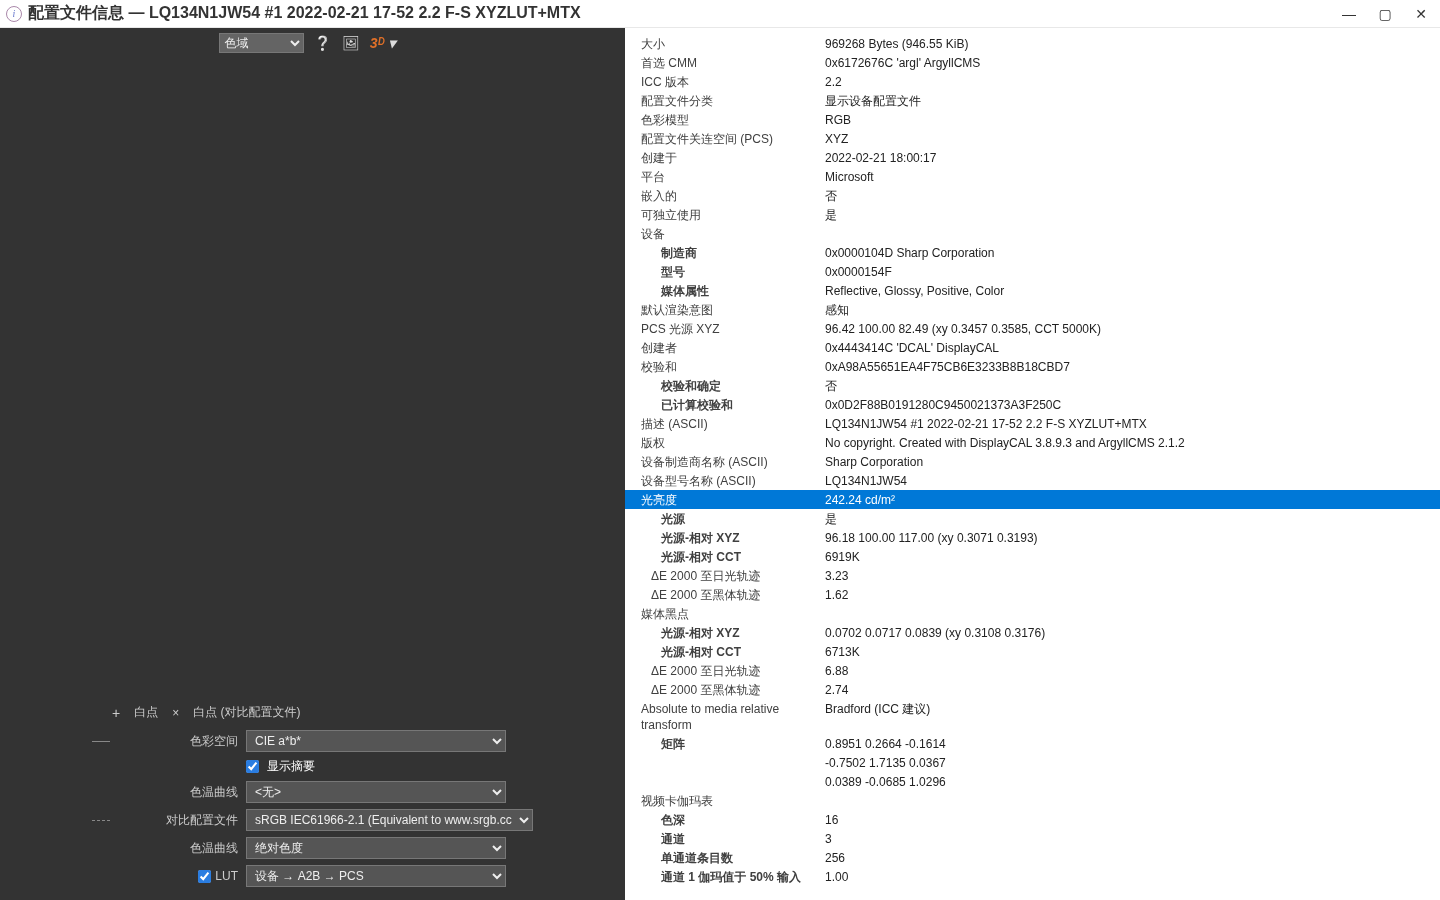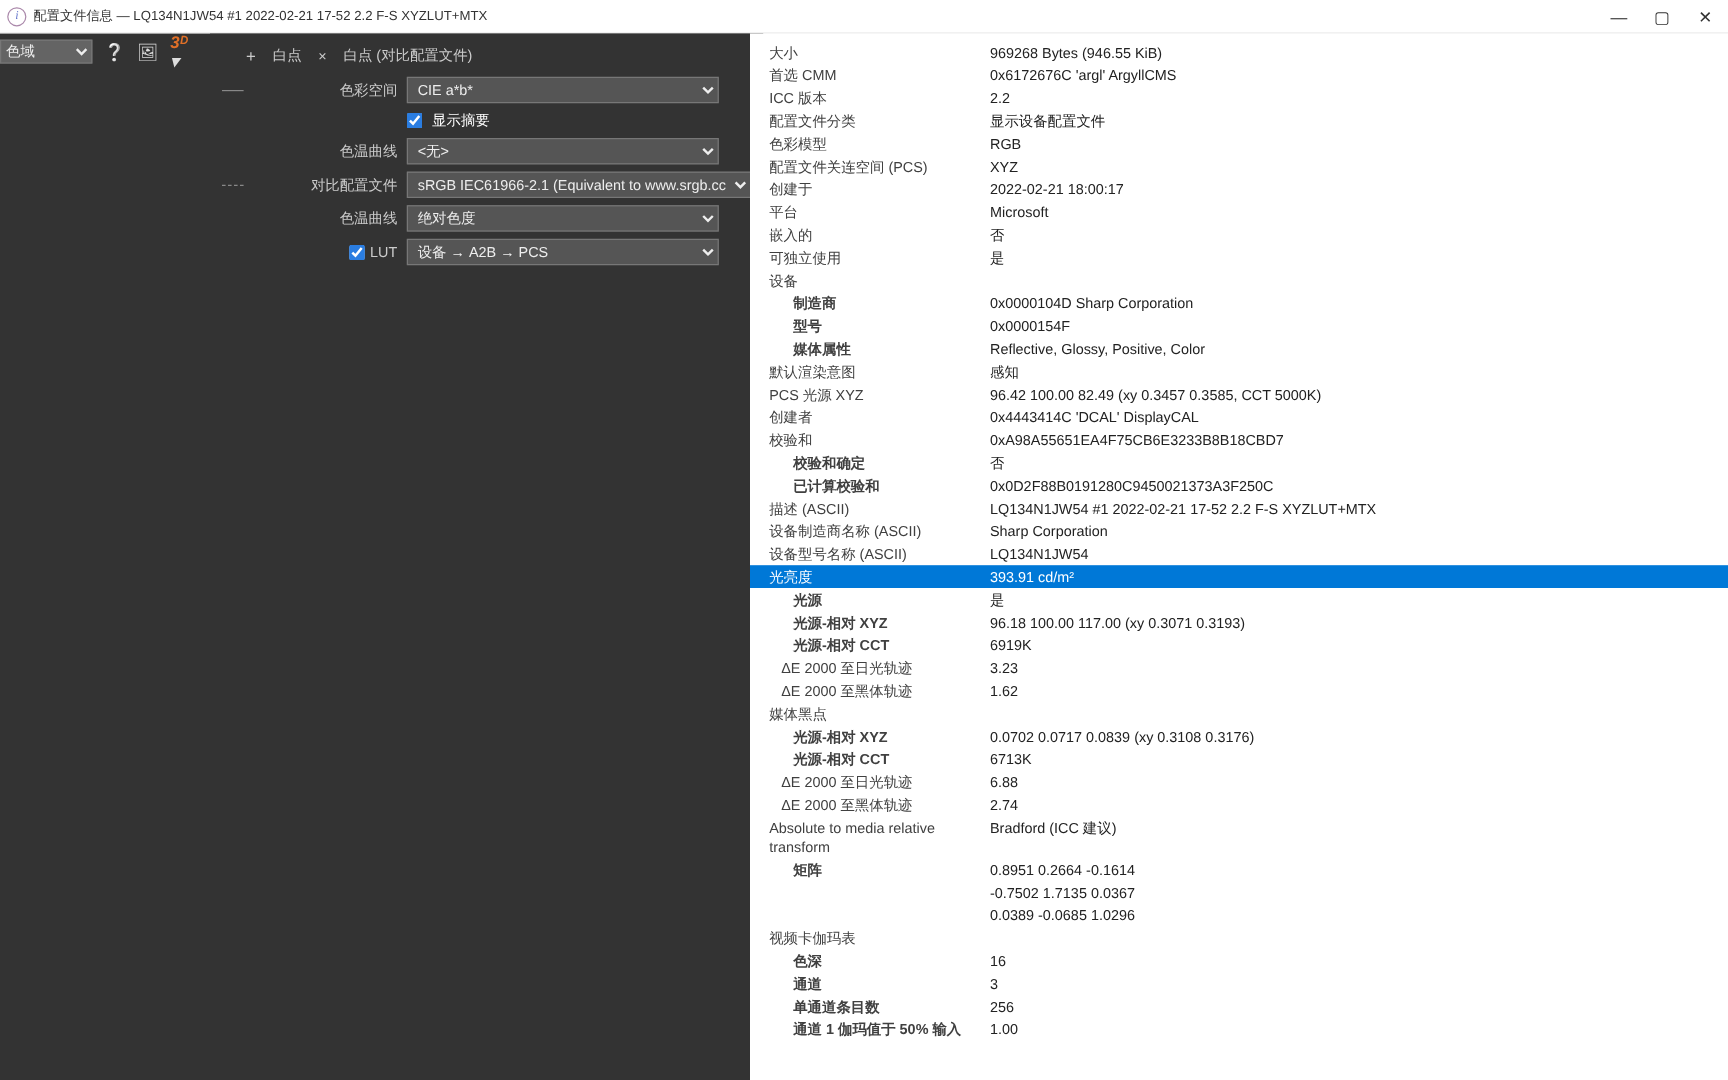--- a/index.html
+++ b/index.html
@@ -1,24 +1,24 @@
 <!DOCTYPE html>
 <html><head>
 <meta charset="utf-8">
 <style>
 * { margin:0; padding:0; box-sizing:border-box; }
 html,body { width:1440px; height:900px; font-family:"Segoe UI","Microsoft YaHei",Arial,sans-serif; font-size:12px; color:#333; background:#fff; overflow:hidden; }
 .titlebar { height:28px; display:flex; align-items:center; padding:0 6px; background:#fff; border-bottom:1px solid #e8e8e8; }
 .titlebar .icon { width:16px; height:16px; border-radius:50%; border:1px solid #a8a; display:inline-flex; align-items:center; justify-content:center; font-size:10px; font-style:italic; color:#67c; margin-right:6px; font-family:serif; }
-.titlebar .title { flex:1; font-size:11px; }
+.titlebar .title { flex:1; font-size:16px;font-weight:bold; }
 .winctrls { display:flex; gap:22px; margin-right:6px; }
 .winctrls span { width:14px; text-align:center; font-size:14px; line-height:14px; cursor:pointer; }
 
 .app { display:flex; height:calc(100% - 28px); }
-.left { width:625px; background:#333; color:#bbb; display:flex; flex-direction:row; position:relative; }
+.left { width:625px; background:#333; color:#bbb; display:flex; flex-direction:column; position:relative;align-items:center; }
 .right { flex:1; background:#fff; overflow:hidden; position:relative; }
 
 
 .ltool { height:30px; display:flex; align-items:center; justify-content:flex-end; gap:10px; padding:0 10px 0 0; }
 .ltool select { background:#646464; color:#eee; border:1px solid #777; height:20px; font-size:12px; width:85px; }
 .ltool .ticon { color:#ddd; font-size:14px; cursor:pointer; }
 .ltool .td { font-weight:bold; color:#e07028; font-style:italic; }
 
 .plot { flex:1; position:relative; }
 .plot svg { position:absolute; inset:0; }
@@ -283,30 +283,34 @@
         </div>
         <div class="prow indent1">
           <div class="k">已计算校验和</div>
           <div class="v">0x0D2F88B0191280C9450021373A3F250C</div>
         </div>
         <div class="prow">
           <div class="k">描述 (ASCII)</div>
           <div class="v">LQ134N1JW54 #1 2022-02-21 17-52 2.2 F-S XYZLUT+MTX</div>
         </div>
         <div class="prow">
+          <div class="k">版权</div>
+          <div class="v">No copyright. Created with DisplayCAL 3.8.9.3 and ArgyllCMS 2.1.2</div>
+        </div>
+        <div class="prow">
           <div class="k">设备制造商名称 (ASCII)</div>
           <div class="v">Sharp Corporation</div>
         </div>
         <div class="prow">
           <div class="k">设备型号名称 (ASCII)</div>
           <div class="v">LQ134N1JW54</div>
         </div>
         <div class="prow sel">
           <div class="k">光亮度</div>
-          <div class="v">393.91 cd/m²</div>
+          <div class="v">242.24 cd/m²</div>
         </div>
         <div class="prow indent1">
           <div class="k">光源</div>
           <div class="v">是</div>
         </div>
         <div class="prow indent1">
           <div class="k">光源-相对 XYZ</div>
           <div class="v">96.18 100.00 117.00 (xy 0.3071 0.3193)</div>
         </div>
         <div class="prow indent1">

